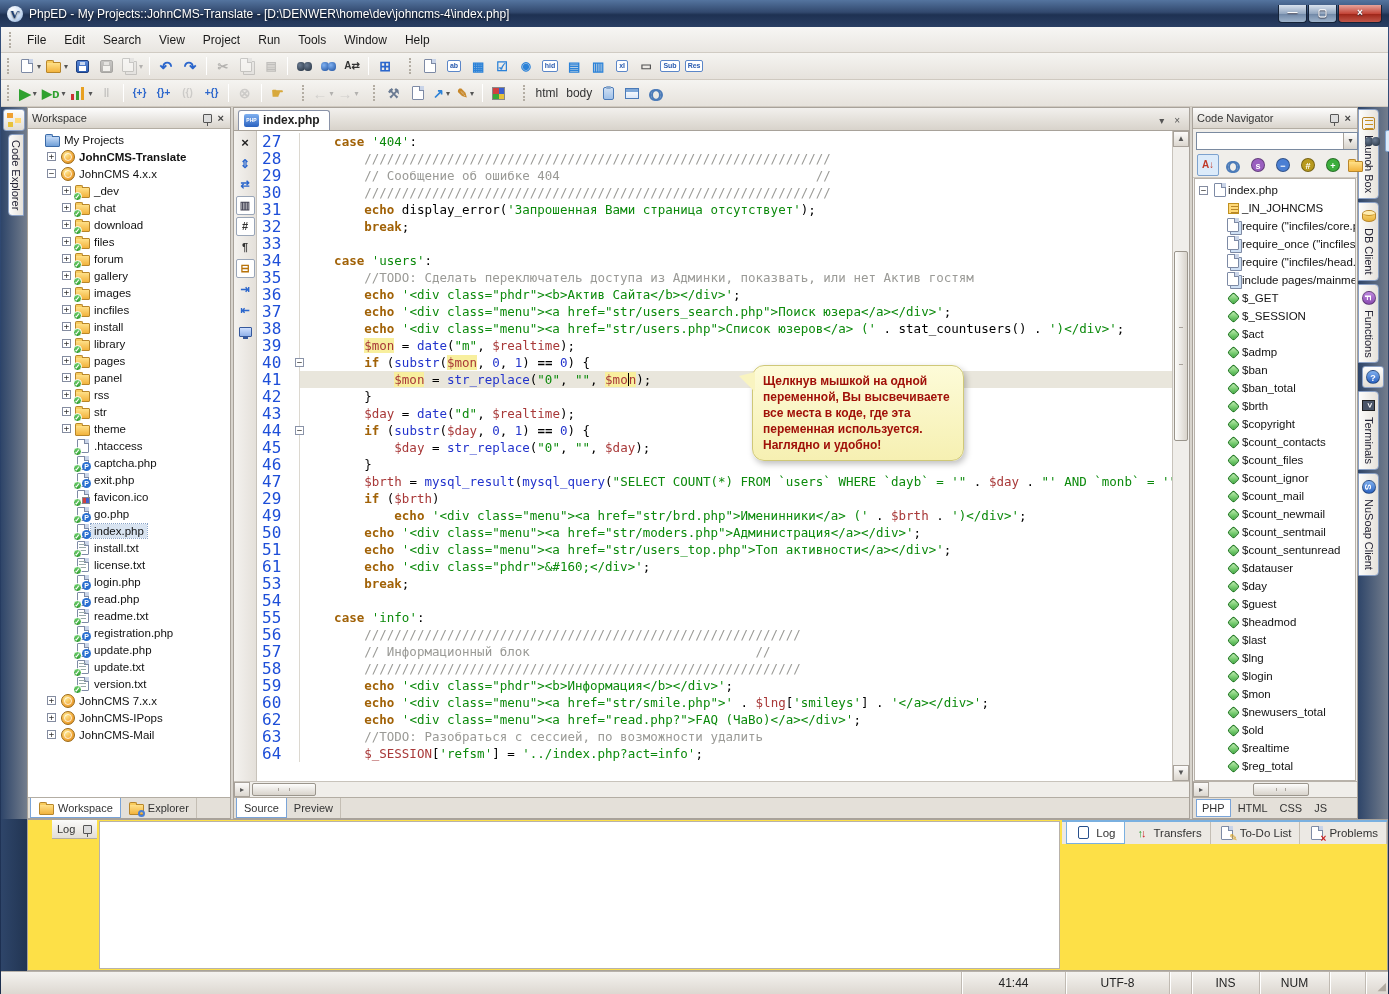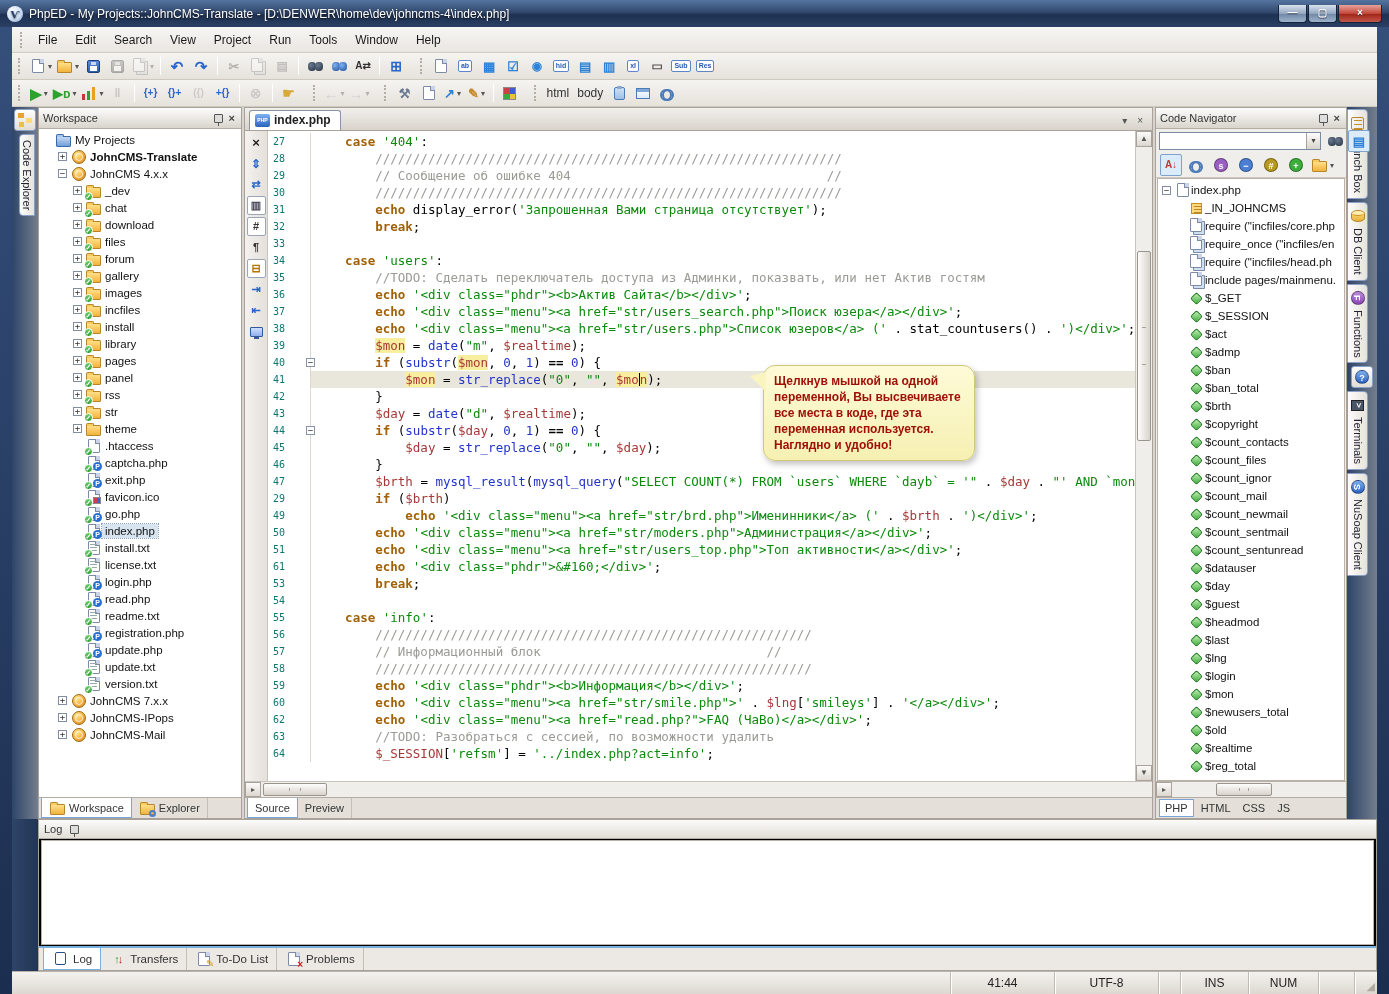--- a/index.html
+++ b/index.html
@@ -115,36 +115,36 @@
                linear-gradient(#ffd978 0 0) 8px 5px/6px 5px no-repeat,
                linear-gradient(#e8c23a 0 0) 1px 9px/5px 5px no-repeat; }
   .ilg { width:11px; height:13px; background:linear-gradient(#6fa0e0,#3a6fc0); border:1px solid #28508c; border-radius:2px;
     background-image:repeating-linear-gradient(rgba(255,255,255,.8) 0 1px,transparent 1px 3px);
     background-size:6px 9px; background-position:2px 2px; background-repeat:no-repeat; }
   .itr { font-style:normal; letter-spacing:-2px; }
   .itr b:first-child{ color:#2fa12f; font-size:11px; }
   .itr b:last-child{ color:#cc2222; font-size:11px; }
 
   
-  .bodywrap { flex:1; margin:0 12px; display:flex; flex-direction:column; min-height:0; background:#e8e5e0; }
+  .bodywrap { flex:1; margin:0 1px; display:flex; flex-direction:column; min-height:0; background:#e8e5e0; }
   .main { flex:1; display:flex; min-height:0; }
   .strip { width:26px; background:linear-gradient(90deg,#2e4569,#22355396); display:flex; flex-direction:column; align-items:center; padding-top:2px; gap:3px; }
   .stripR { width:30px; }
   .stripbtn { width:22px; height:22px; background:linear-gradient(#fdfdfc,#e2ddd5); border:1px solid #8aa0c4; border-radius:3px;
     display:flex; align-items:center; justify-content:center; }
   .vtab { display:flex; flex-direction:column; align-items:center; gap:4px; padding:5px 1px;
     background:linear-gradient(90deg,#fdfdfc,#e6e2db); border:1px solid #8aa0c4; font-size:11px; color:#223; }
   .vtab span { writing-mode:vertical-rl; }
   .vtabL { border-radius:4px 0 0 4px; margin-left:3px; }
   .vtabR { border-radius:0 4px 4px 0; margin-right:3px; align-self:flex-start; }
   .splitter { width:2px; background:#d8d4cd; }
 
   .panel { display:flex; flex-direction:column; min-height:0; background:#f0eeea; border:1px solid #a8a29a; }
   .pnl-ws { width:204px; }
-  .pnl-nav { width:192px; }
+  .pnl-nav { width:166px; }
   .phead { height:21px; flex:none; background:linear-gradient(#fdfdfd,#d9d4cc); border-bottom:1px solid #b3ada3;
     display:flex; align-items:center; padding:0 4px; font-size:11px; color:#333; gap:4px; }
   .phead .sp { flex:1 }
   .pin { width:9px; height:9px; border:1px solid #555; border-radius:1px; position:relative; background:#ddd; }
   .pin::after { content:""; position:absolute; left:3px; top:8px; width:1px; height:3px; background:#555; }
   .hx { font:bold 11px/11px "Liberation Sans",sans-serif; color:#444; padding:0 2px; }
 
   .tree { flex:1; background:#fff; overflow:hidden; padding-top:2px; }
   .trow { height:17px; display:flex; align-items:center; font-size:11.5px; color:#111; white-space:nowrap; }
   .trow.b { font-weight:bold; }
@@ -172,21 +172,21 @@
 
   .edbody { flex:1; min-height:0; display:flex; }
   .gutstrip { width:23px; flex:none; background:linear-gradient(90deg,#f4f2ef,#e4e0da); border-right:1px solid #c8c3bb;
     display:flex; flex-direction:column; align-items:center; padding-top:2px; }
   .gbtn { width:19px; height:19px; display:flex; align-items:center; justify-content:center;
     border:1px solid transparent; border-radius:2px; margin-bottom:2px; }
   .gbtn.press { background:#fff; border-color:#9aa6b8; }
   .codewrap { flex:1; min-width:0; position:relative; overflow:hidden; padding-top:2px;
     font:12.5px/17px "DejaVu Sans Mono",monospace; }
   .crow { height:17px; display:flex; }
-  .crow .ln { width:30px; flex:none; padding-left:5px; color:#0f766e; font-size:10px; }
+  .crow .ln { width:30px; flex:none; padding-left:5px; color:#1d4ed8; font-size:16px; }
   .crow .fm { width:13px; flex:none; border-right:1px solid #dcd8d0; position:relative; }
   .fbox { position:absolute; right:-5px; top:4px; width:9px; height:9px; background:#fff; border:1px solid #8a93a8;
     font:9px/7px "DejaVu Sans Mono",monospace; text-align:center; color:#333; }
   .crow .ct { flex:1; white-space:pre; overflow:hidden; padding-left:4px; color:#000; }
   .crow.cur .ct { background:#e9e6dc; }
   .ct .k { font-weight:bold; color:#a16207; }
   .ct .s { color:#0c8a0c; }
   .ct .c { color:#9a9a96; }
   .ct .v { color:#a83838; }
   .ct .f { color:#2233cc; }
@@ -224,21 +224,21 @@
   .navtb2 { height:25px; flex:none; display:flex; align-items:center; padding:0 3px; gap:1px; background:#f0eeea; border-bottom:1px solid #cfc9c0; }
   .ntree { flex:1; background:#fff; overflow:hidden; border:1px solid #b8b2aa; margin:0 1px; position:relative; padding:2px 0 0 2px; }
   .nrow { height:18px; display:flex; align-items:center; font-size:11.5px; color:#111; white-space:nowrap; }
   .ntabs { height:21px; flex:none; display:flex; align-items:center; gap:2px; background:#e4e0d9; border-top:1px solid #b3ada3; padding:0 3px; font-size:11px; color:#333; }
   .ntab { padding:2px 5px; }
   .ntab.act { background:#fff; border:1px solid #7aa4d8; }
 
   
   .lower { height:152px; flex:none; display:flex; }
   .lstrip { width:26px; background:linear-gradient(90deg,#2e4569,#223553); }
-  .logpanel { flex:1; display:flex; flex-direction:column; background:#000000; border:1px solid #a8a29a; }
+  .logpanel { flex:1; display:flex; background:#fde047; border:1px solid #a8a29a;padding-left:24px; }
   .loghead { height:19px; flex:none; display:flex; align-items:center; padding:0 5px; gap:4px;
     background:linear-gradient(#fbfbfa,#e2ded7); border-bottom:1px solid #b3ada3; font-size:11px; color:#333; }
   .logbody { flex:1; background:#fff; border:1px solid #b8b2aa; margin:1px 2px; }
   .logtabs { height:24px; flex:none; display:flex; align-items:stretch; padding-left:4px; border-top:2px solid #7ab0e0; background:#ece9e4; }
   .ltab { display:flex; align-items:center; gap:4px; padding:0 8px; font-size:11.5px; color:#333; border-right:1px solid #c4beb4; }
   .ltab.act { background:#fff; border:1px solid #7ab0e0; border-top:none; }
 
   
   .status { height:23px; flex:none; display:flex; align-items:stretch; background:linear-gradient(#f4f2ef,#ddd8d1);
     border-top:1px solid #b8b2aa; font-size:12px; color:#222; }

